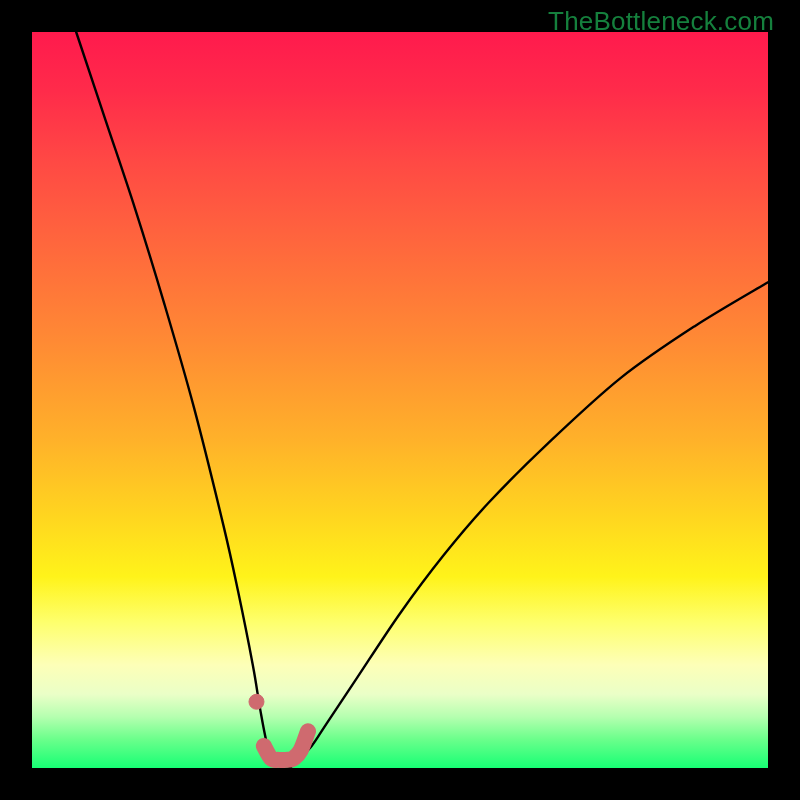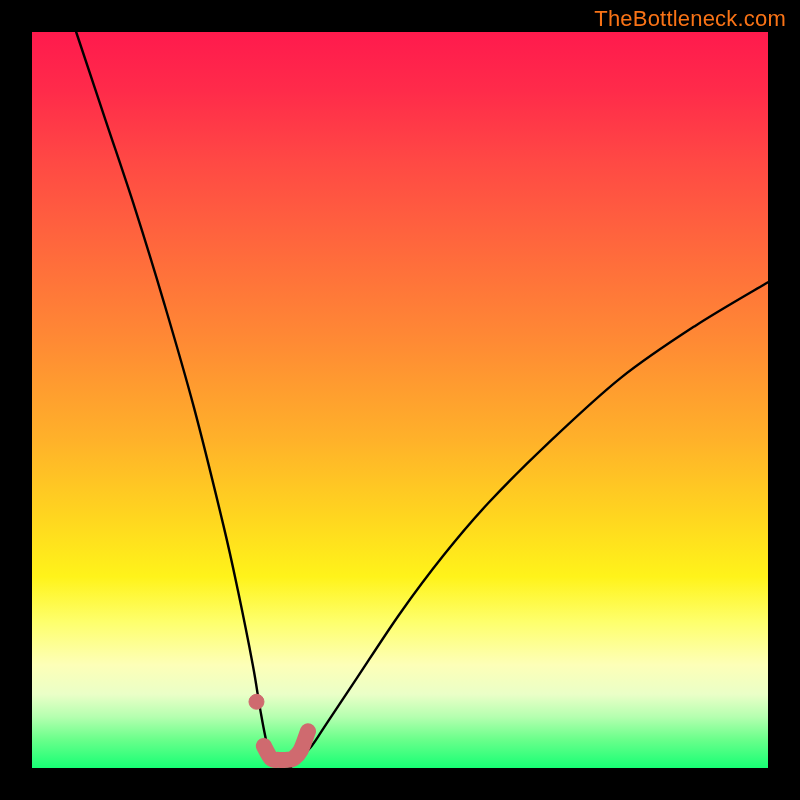--- a/index.html
+++ b/index.html
@@ -39,23 +39,23 @@
       #fdffb8 86%,
       #eaffc7 90%,
       #b6ffb0 93%,
       #6dff8c 96%,
       #17ff74 100%
     );
   }
   .watermark {
     position: absolute;
     top: 6px;
-    right: 14px;
-    color: #f97316;
-    font-size: 22px;
+    right: 26px;
+    color: #15803d;
+    font-size: 26px;
     letter-spacing: 0.2px;
     user-select: none;
   }
   svg.curves {
     position: absolute;
     left: 0;
     top: 0;
     width: 736px;
     height: 736px;
     overflow: visible;

